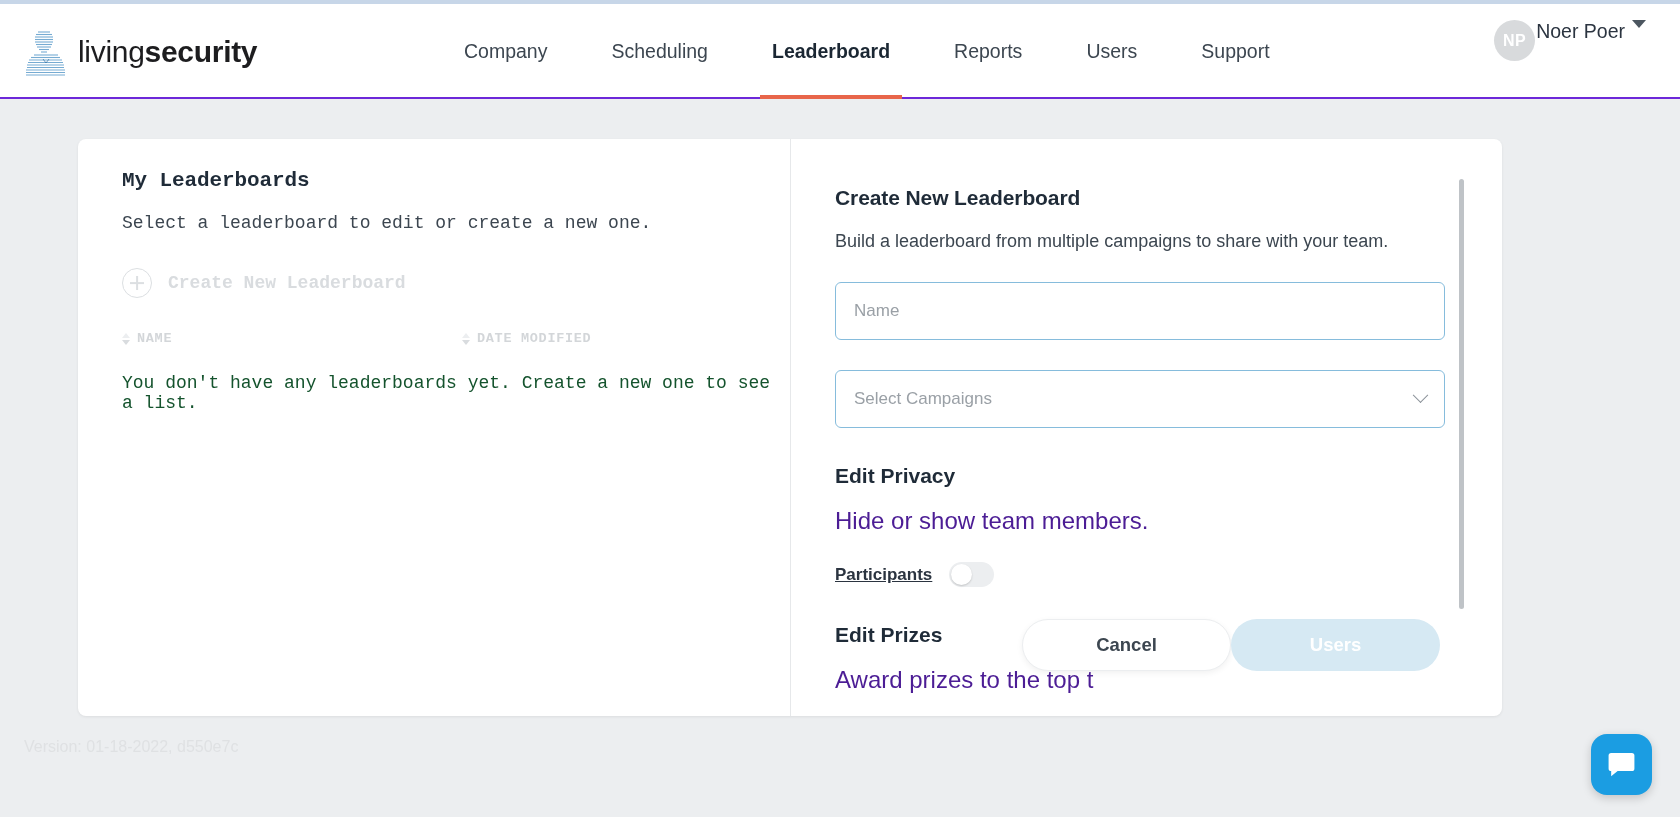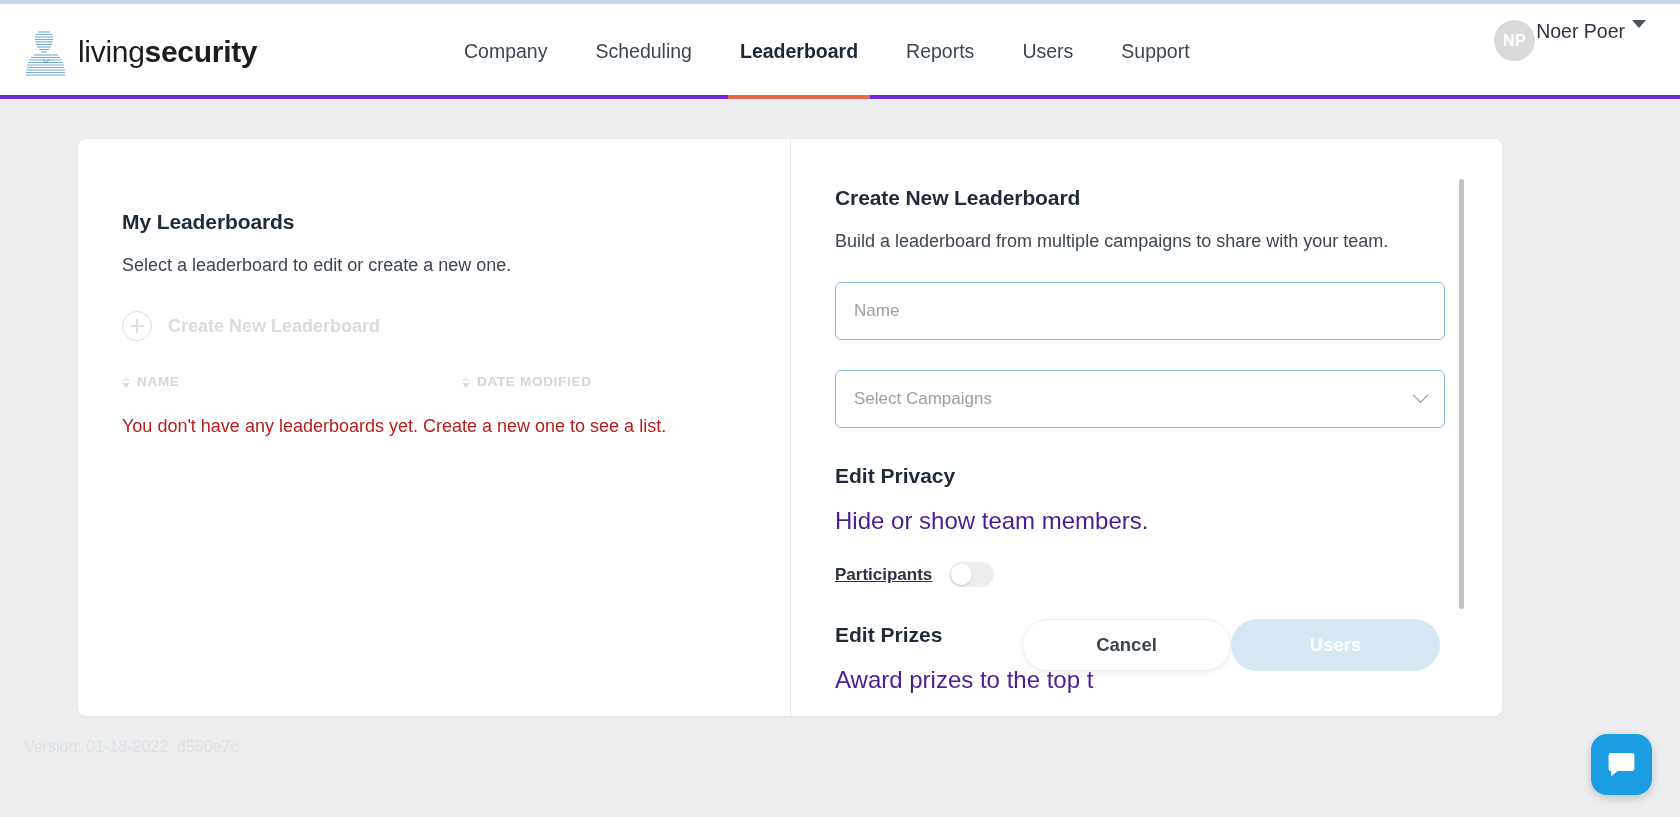--- a/index.html
+++ b/index.html
@@ -24,21 +24,21 @@
     height: 4px;
     background: #c7d6e8;
   }
 
   .header {
     position: absolute;
     top: 4px; left: 0;
     width: 1680px;
     height: 95px;
     background: #ffffff;
-    border-bottom: 4px solid #6d28d9;
+    border-bottom: 2px solid #6d28d9;
   }
 
   .logo-wrap {
     position: absolute;
     left: 24px; top: 22px;
     display: flex;
     align-items: center;
     gap: 10px;
   }
   .logo-mark { width: 44px; height: 52px; display: block; }
@@ -50,21 +50,21 @@
   }
   .logo-text .lt-light { font-weight: 400; }
   .logo-text .lt-bold { font-weight: 700; }
 
   .nav {
     position: absolute;
     left: 440px; top: 0;
     height: 95px;
     display: flex;
     align-items: center;
-    gap: 0;
+    gap: 16px;
   }
   .nav-item {
     position: relative;
     height: 95px;
     display: flex;
     align-items: center;
     padding: 0 24px;
     font-size: 19.5px;
     color: #3c4650;
     font-weight: 400;
@@ -122,22 +122,23 @@
     height: 577px;
     background: #ffffff;
     border-radius: 8px;
     box-shadow: 0 1px 3px rgba(0,0,0,0.07);
     display: flex;
     overflow: hidden;
   }
 
   .panel-left {
     width: 712px;
-    padding: 71px 0 0 44px;
-    position: relative;
+    padding: 30px 0 0 44px;
+    position: relative;
+    font-family: Liberation Mono, monospace;
   }
   .panel-divider {
     width: 1px;
     background: #e6e8ea;
     margin: 0;
   }
   .panel-right {
     width: 711px;
     padding: 47px 0 0 44px;
     position: relative;
@@ -222,21 +223,21 @@
     border-left: 4px solid transparent;
     border-right: 4px solid transparent;
   }
   .sort-up { border-bottom: 5px solid #d9dcdf; }
   .sort-down { border-top: 5px solid #d9dcdf; }
   .sort-up.dim { border-bottom-color: #eceef0; }
 
   .empty-msg {
     margin-top: 27px;
     font-size: 18px;
-    color: #b91c1c;
+    color: #14532d;
   }
 
   
   .field {
     margin-top: 30px;
     width: 610px;
     height: 58px;
     border: 1.4px solid #86bcdc;
     border-radius: 6px;
     display: flex;

